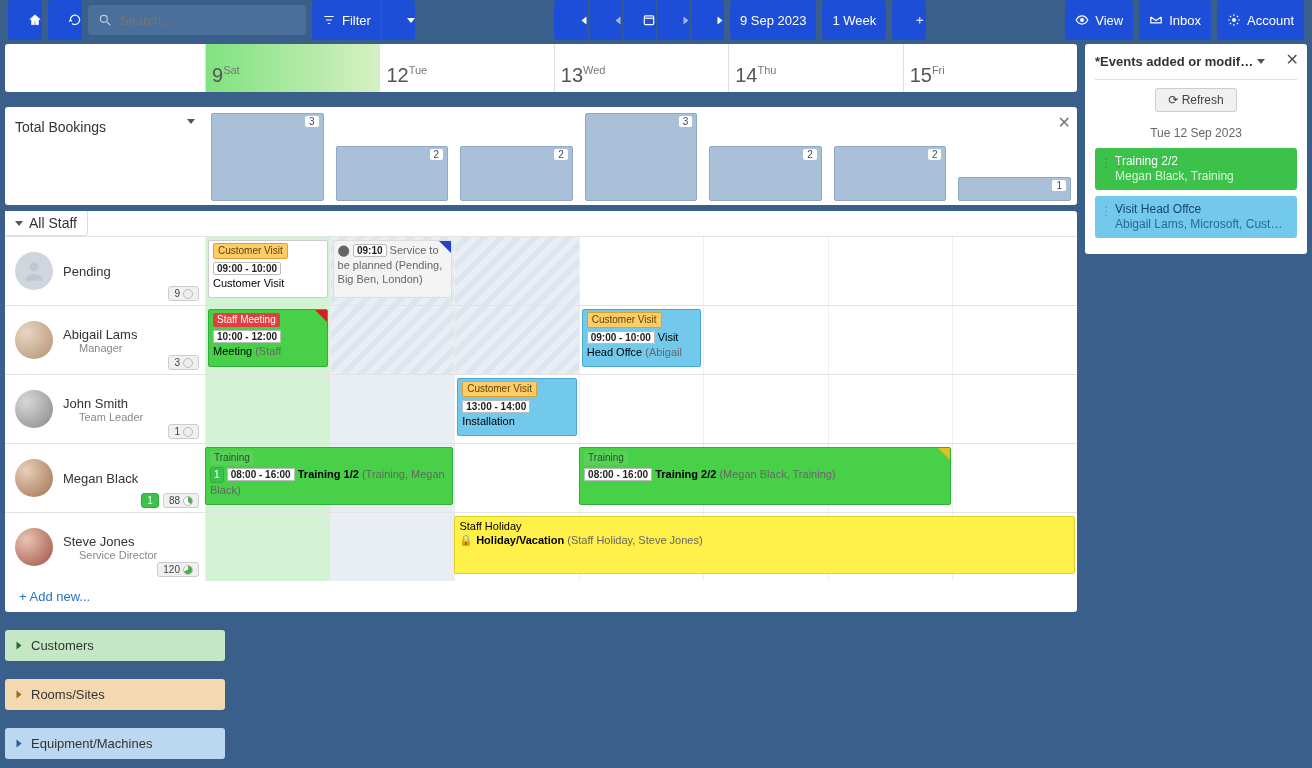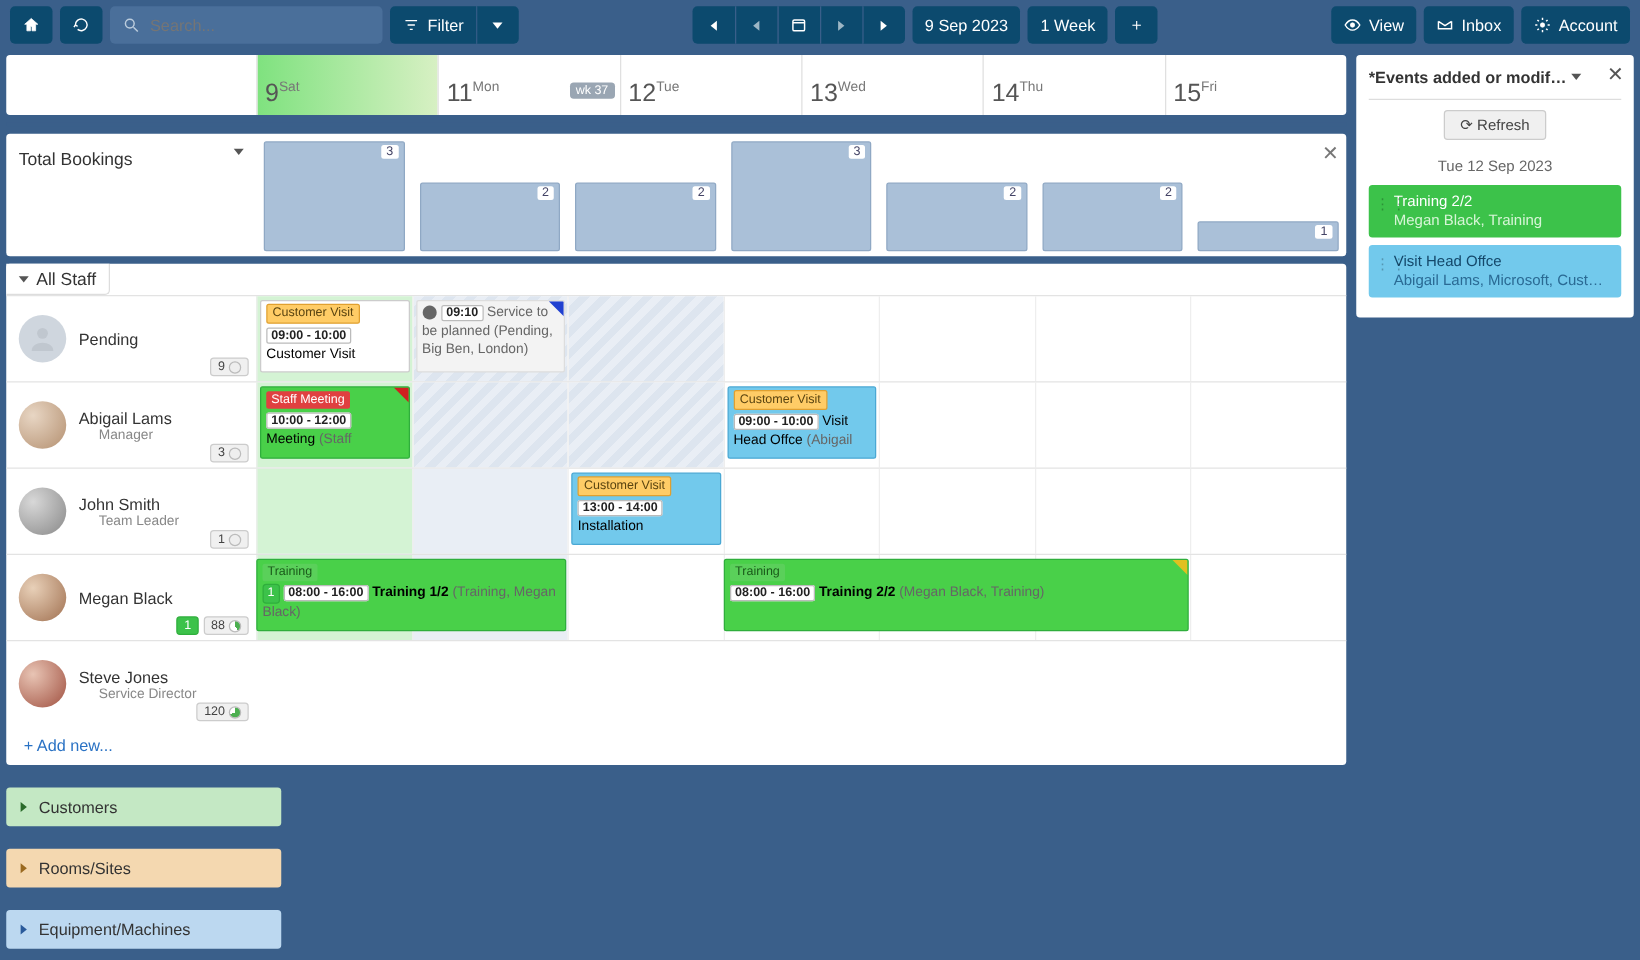--- a/index.html
+++ b/index.html
@@ -1,20 +1,20 @@
 <!DOCTYPE html>
 <html><head>
 <meta charset="utf-8">
 <style>
   * { box-sizing: border-box; margin: 0; padding: 0; font-family: "Segoe UI", Arial, sans-serif; }
   body { background: #3a5f8a; width: 1312px; height: 768px; overflow: hidden; position: relative; }
 
   
   .toolbar { height: 40px; background: #3a5f8a; display: flex; align-items: center; padding: 0 8px; gap: 6px; color: #fff; font-size: 13px; }
-  .tb-btn { background: #0c4a6e; border-radius: 4px; height: 30px; display: inline-flex; align-items: center; justify-content: center; padding: 0 10px; color: #fff; cursor: pointer; gap: 6px; }
+  .tb-btn { background: #1d4ed8; border-radius: 4px; height: 40px; display: inline-flex; align-items: center; justify-content: flex-end; padding: 0 10px; color: #fff; cursor: pointer; gap: 6px; }
   .tb-btn.icon-only { width: 34px; padding: 0; }
   .tb-search { background: #4a6f9a; border-radius: 4px; height: 30px; display: flex; align-items: center; padding: 0 10px; flex: 0 0 180px; color: #bcd; gap: 8px; }
   .tb-search input { background: transparent; border: none; outline: none; color: #fff; font-size: 13px; flex: 1; }
   .tb-group { display: flex; gap: 0; }
   .tb-group .tb-btn { border-radius: 0; }
   .tb-group .tb-btn:first-child { border-top-left-radius: 4px; border-bottom-left-radius: 4px; }
   .tb-group .tb-btn:last-child { border-top-right-radius: 4px; border-bottom-right-radius: 4px; }
   .tb-group .tb-btn + .tb-btn { border-left: 1px solid #3a5f8a; }
   .spacer { flex: 1; }
 
@@ -210,21 +210,20 @@
 </div>
 
 <div class="main">
   <div class="left-col">
 
     <div class="panel cal-head">
       <div class="cal-head-left"></div>
       <div class="month-label">September 2023</div>
       <div class="cal-head-days" id="dayheads">
           <div class="dayhead sat"><span class="dn">9</span><span class="dw">Sat</span></div>
-          <div class="dayhead"><span class="dn">11</span><span class="dw">Mon</span><span class="wk-badge">wk 37</span></div>
           <div class="dayhead"><span class="dn">12</span><span class="dw">Tue</span></div>
           <div class="dayhead"><span class="dn">13</span><span class="dw">Wed</span></div>
           <div class="dayhead"><span class="dn">14</span><span class="dw">Thu</span></div>
           <div class="dayhead"><span class="dn">15</span><span class="dw">Fri</span></div>
         </div>
     </div>
     <div class="hdr-line"></div>
 
     <div class="panel strip">
       <div class="strip-left">
@@ -438,20 +437,35 @@
             <div>
                 <div class="rname">Steve Jones</div>
                  <div class="rtitle">Service Director</div>
               </div>
             <div class="row-badges">
                 <span class="badge">
                   <span>120</span> 
                   <span class="dot g"></span>
                 </span>
               </div>
+          </div>
+          <div class="row-days" style="position:relative">
+            <div class="cell sat"></div>
+              <div class="cell sun"></div>
+              <div class="cell"></div>
+              <div class="cell"></div>
+              <div class="cell"></div>
+              <div class="cell"></div>
+              <div class="cell"></div>
+            <div class="ev ev-yellow" style="left:28.6%;right:2px;height:58px">
+              <span>Staff Holiday</span><br>
+              <span>🔒</span>
+              <b>Holiday/Vacation</b>
+              <span class="muted">(Staff Holiday, Steve Jones)</span>
+            </div>
           </div>
         </div>
 
       </div>
       <div class="addnew">+ Add new...</div>
     </div>
 
     <div class="cat-strip cat-green">
       <span class="chev r" style="color:#2a6a2a"></span>
       <span>Customers</span>

